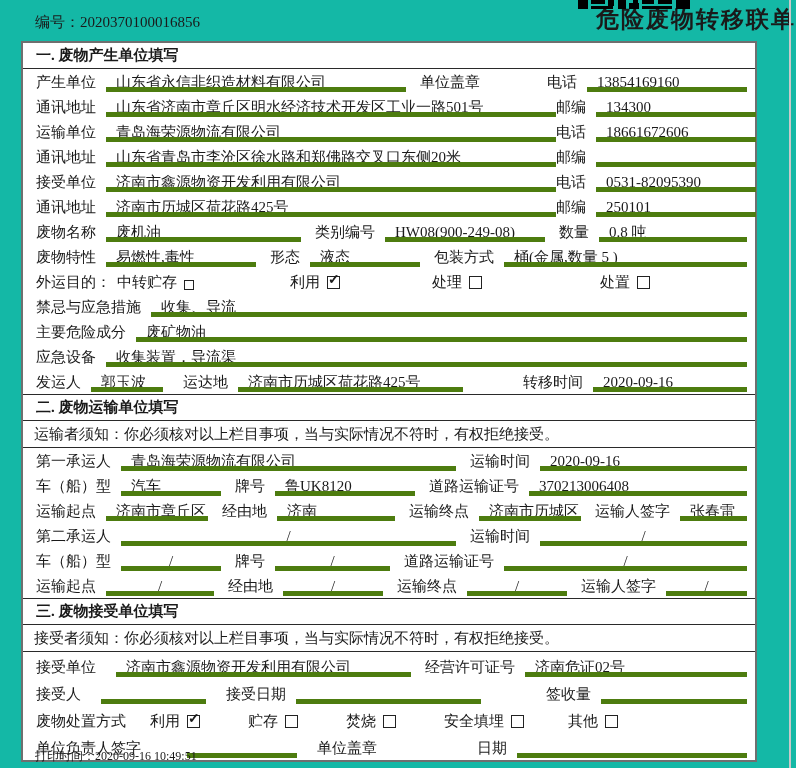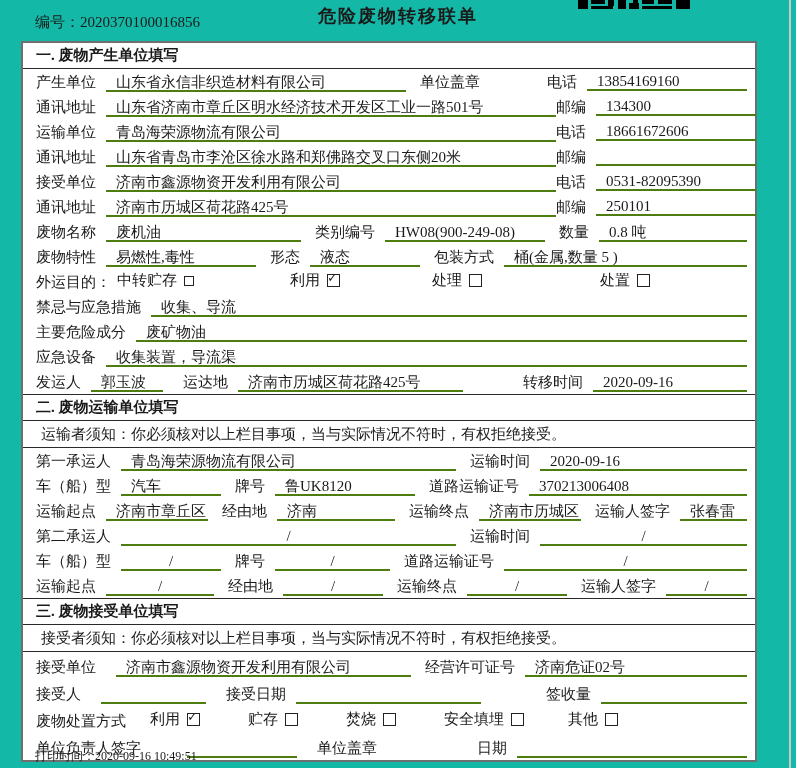--- a/index.html
+++ b/index.html
@@ -4,45 +4,45 @@
 <style>
   html,body{margin:0;padding:0;}
   body{background:#fff;}
   .doc{
     position:relative;width:796px;height:768px;background:#14b8a6;
     font-family:"Liberation Serif","DejaVu Serif",serif;
     color:#1a1a1a;overflow:hidden;
   }
   
   .serial{position:absolute;left:35px;top:13px;font-size:15px;white-space:nowrap;}
-  .title{position:absolute;left:0;top:4px;width:100%;text-align:center;
-         font-size:18px;font-weight:bold;letter-spacing:2px;}
+  .title{position:absolute;left:0;top:4px;width:100%;text-align:right;
+         font-size:23px;font-weight:bold;letter-spacing:2px;}
   .qr{position:absolute;left:578px;top:0;}
   .edge-line{position:absolute;left:789px;top:0;width:2px;height:768px;background:#c9c9c9;}
   
   .tbl{position:absolute;left:21px;top:41px;width:732px;border:2px solid #6f6f6f;background:#fff;}
   .sec-hd{height:25px;line-height:25px;padding-left:13px;font-size:15px;font-weight:bold;
           border-bottom:1px solid #2a2a2a;white-space:nowrap;}
   .sec-hd.mid{border-top:1px solid #2a2a2a;}
-  .notice{height:26px;line-height:26px;padding-left:18px;font-size:15px;
+  .notice{height:26px;line-height:26px;padding-left:11px;font-size:15px;
           border-bottom:1px solid #2a2a2a;white-space:nowrap;}
   .row{height:25px;display:flex;align-items:flex-end;padding:0 8px 0 13px;font-size:15px;}
   .row.tall{height:27px;}
   .lbl{height:20px;line-height:20px;margin-bottom:2px;white-space:nowrap;flex:0 0 auto;}
-  .u{height:19px;line-height:19px;margin-bottom:2px;border-bottom:2px solid #4d7c0f;
+  .u{height:19px;line-height:19px;margin-bottom:2px;border-bottom:5px solid #4d7c0f;
      padding:0 4px 0 10px;white-space:nowrap;overflow:hidden;flex:0 0 auto;box-sizing:border-box;}
   .u.grow{flex:1 1 auto;}
   .u.ctr{text-align:center;padding:0 4px;}
   .gap6{margin-left:6px;}  .gap10{margin-left:10px;}  .gap14{margin-left:14px;}
-  .gap20{margin-left:20px;} .right{margin-left:auto;display:flex;align-items:flex-start;}
+  .gap20{margin-left:20px;} .right{margin-left:auto;display:flex;align-items:flex-end;}
   .cb{display:inline-block;width:11px;height:11px;border:1px solid #222;position:relative;
       margin:0 0 5px 7px;flex:0 0 auto;}
   .cb.sm{width:8px;height:8px;margin-bottom:4px;}
   .cb.checked::after{content:"✓";position:absolute;left:0px;top:-6px;font-size:14px;font-weight:bold;}
-  .opt{display:flex;align-items:center;font-family:Liberation Mono, monospace;}
+  .opt{display:flex;align-items:flex-end;}
   .footer{position:absolute;left:35px;top:748px;font-size:12px;white-space:nowrap;}
 </style>
 </head>
 <body>
 
 <div class="doc">
 
   <div class="serial"><span>编号：</span><span>2020370100016856</span></div>
   <div class="title">危险废物转移联单</div>
   <svg class="qr" width="112" height="10" viewBox="0 0 112 10">

